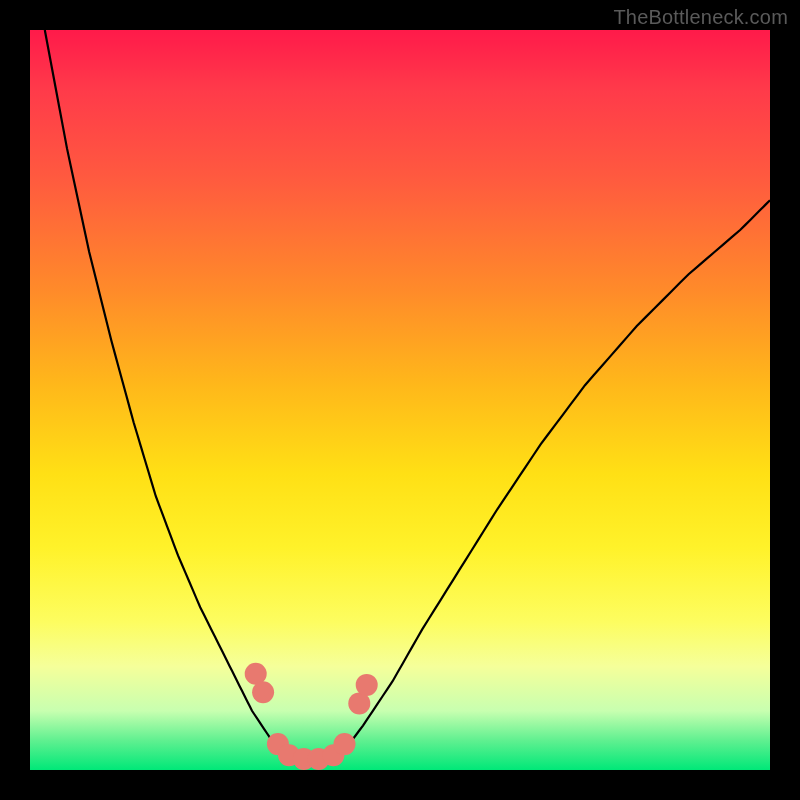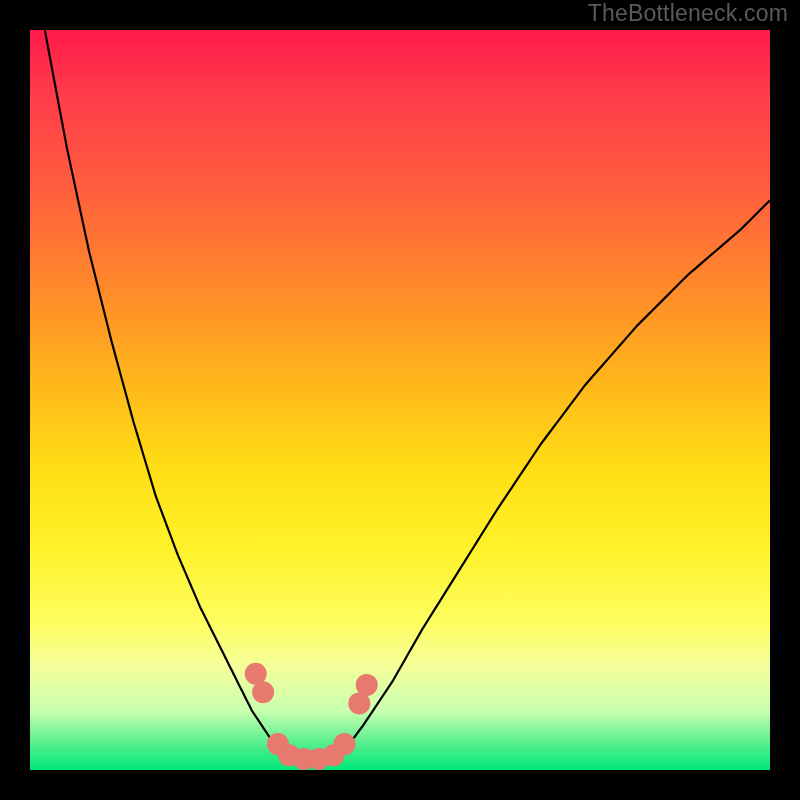--- a/index.html
+++ b/index.html
@@ -37,24 +37,24 @@
       #fff22a 70%,
       #fdfd60 80%,
       #f5ff9a 86%,
       #c8ffb0 92%,
       #60f090 96%,
       #00e878 100%
     );
   }
   .watermark {
     position: absolute;
-    top: 0;
+    top: 6px;
     right: 12px;
     color: #5a5a5a;
-    font-size: 23px;
+    font-size: 20px;
     font-weight: 500;
     letter-spacing: 0.2px;
     z-index: 10;
   }
   svg.curves {
     position: absolute;
     inset: 0;
     width: 100%;
     height: 100%;
   }

